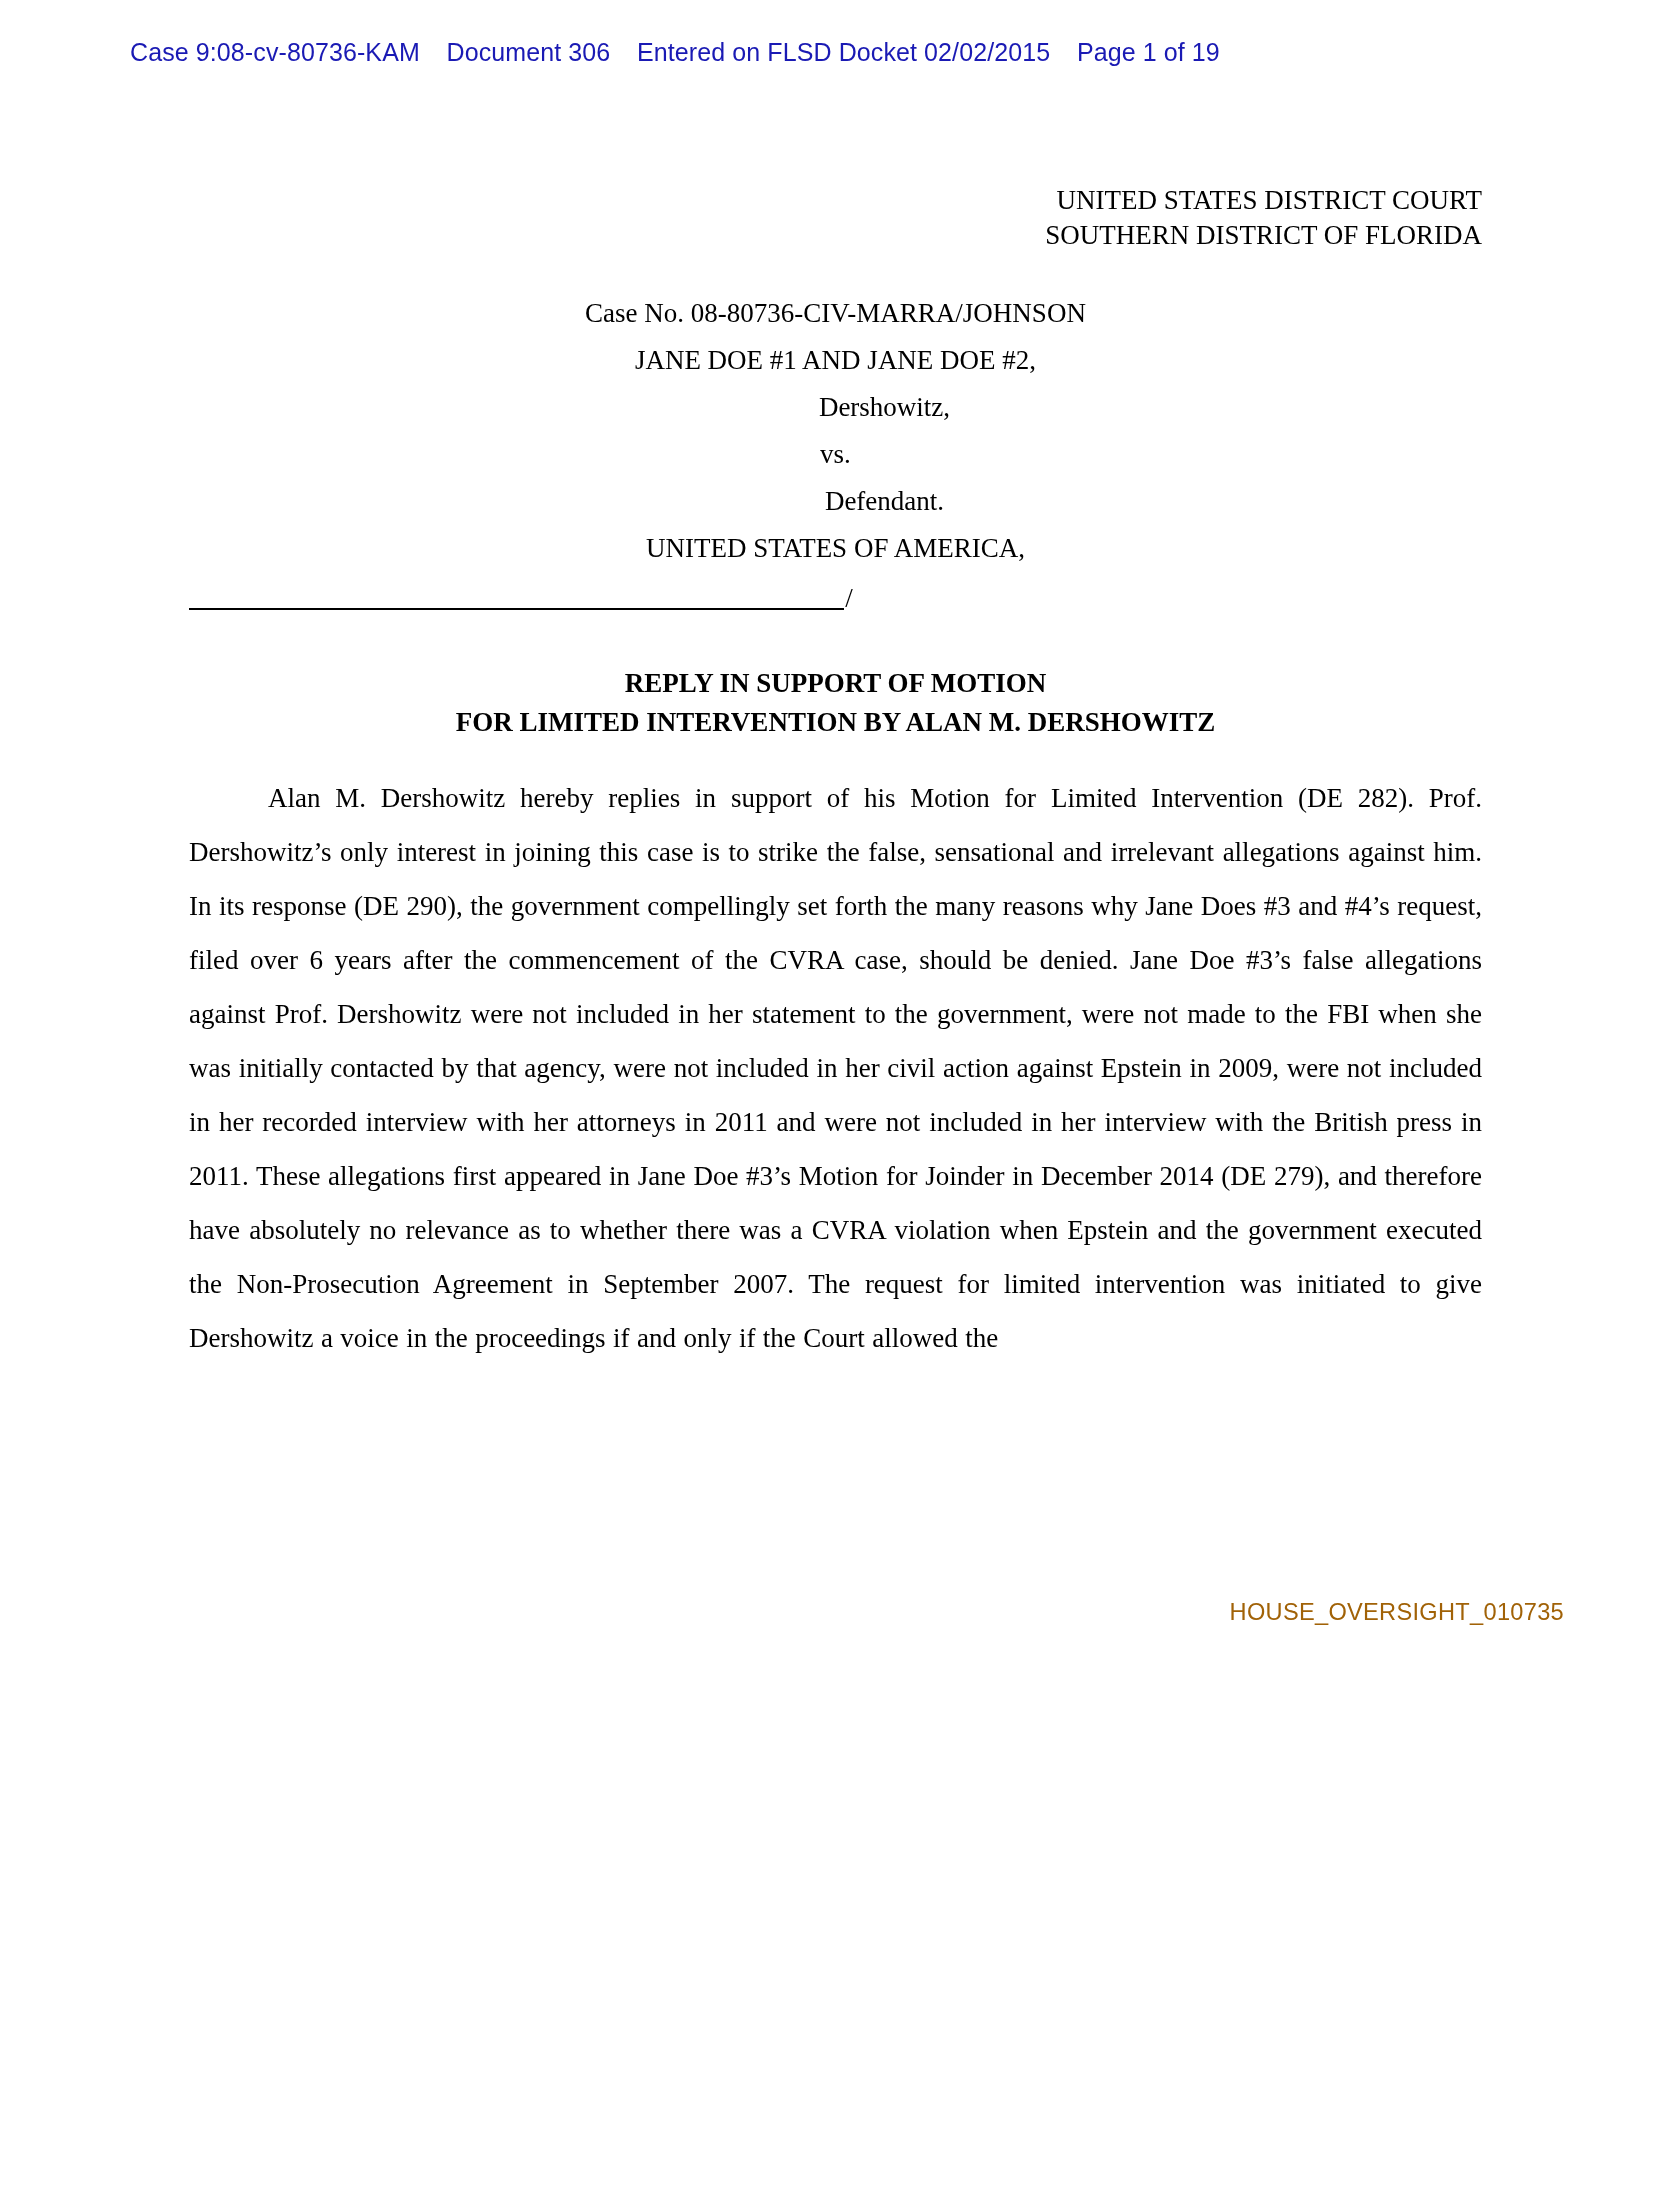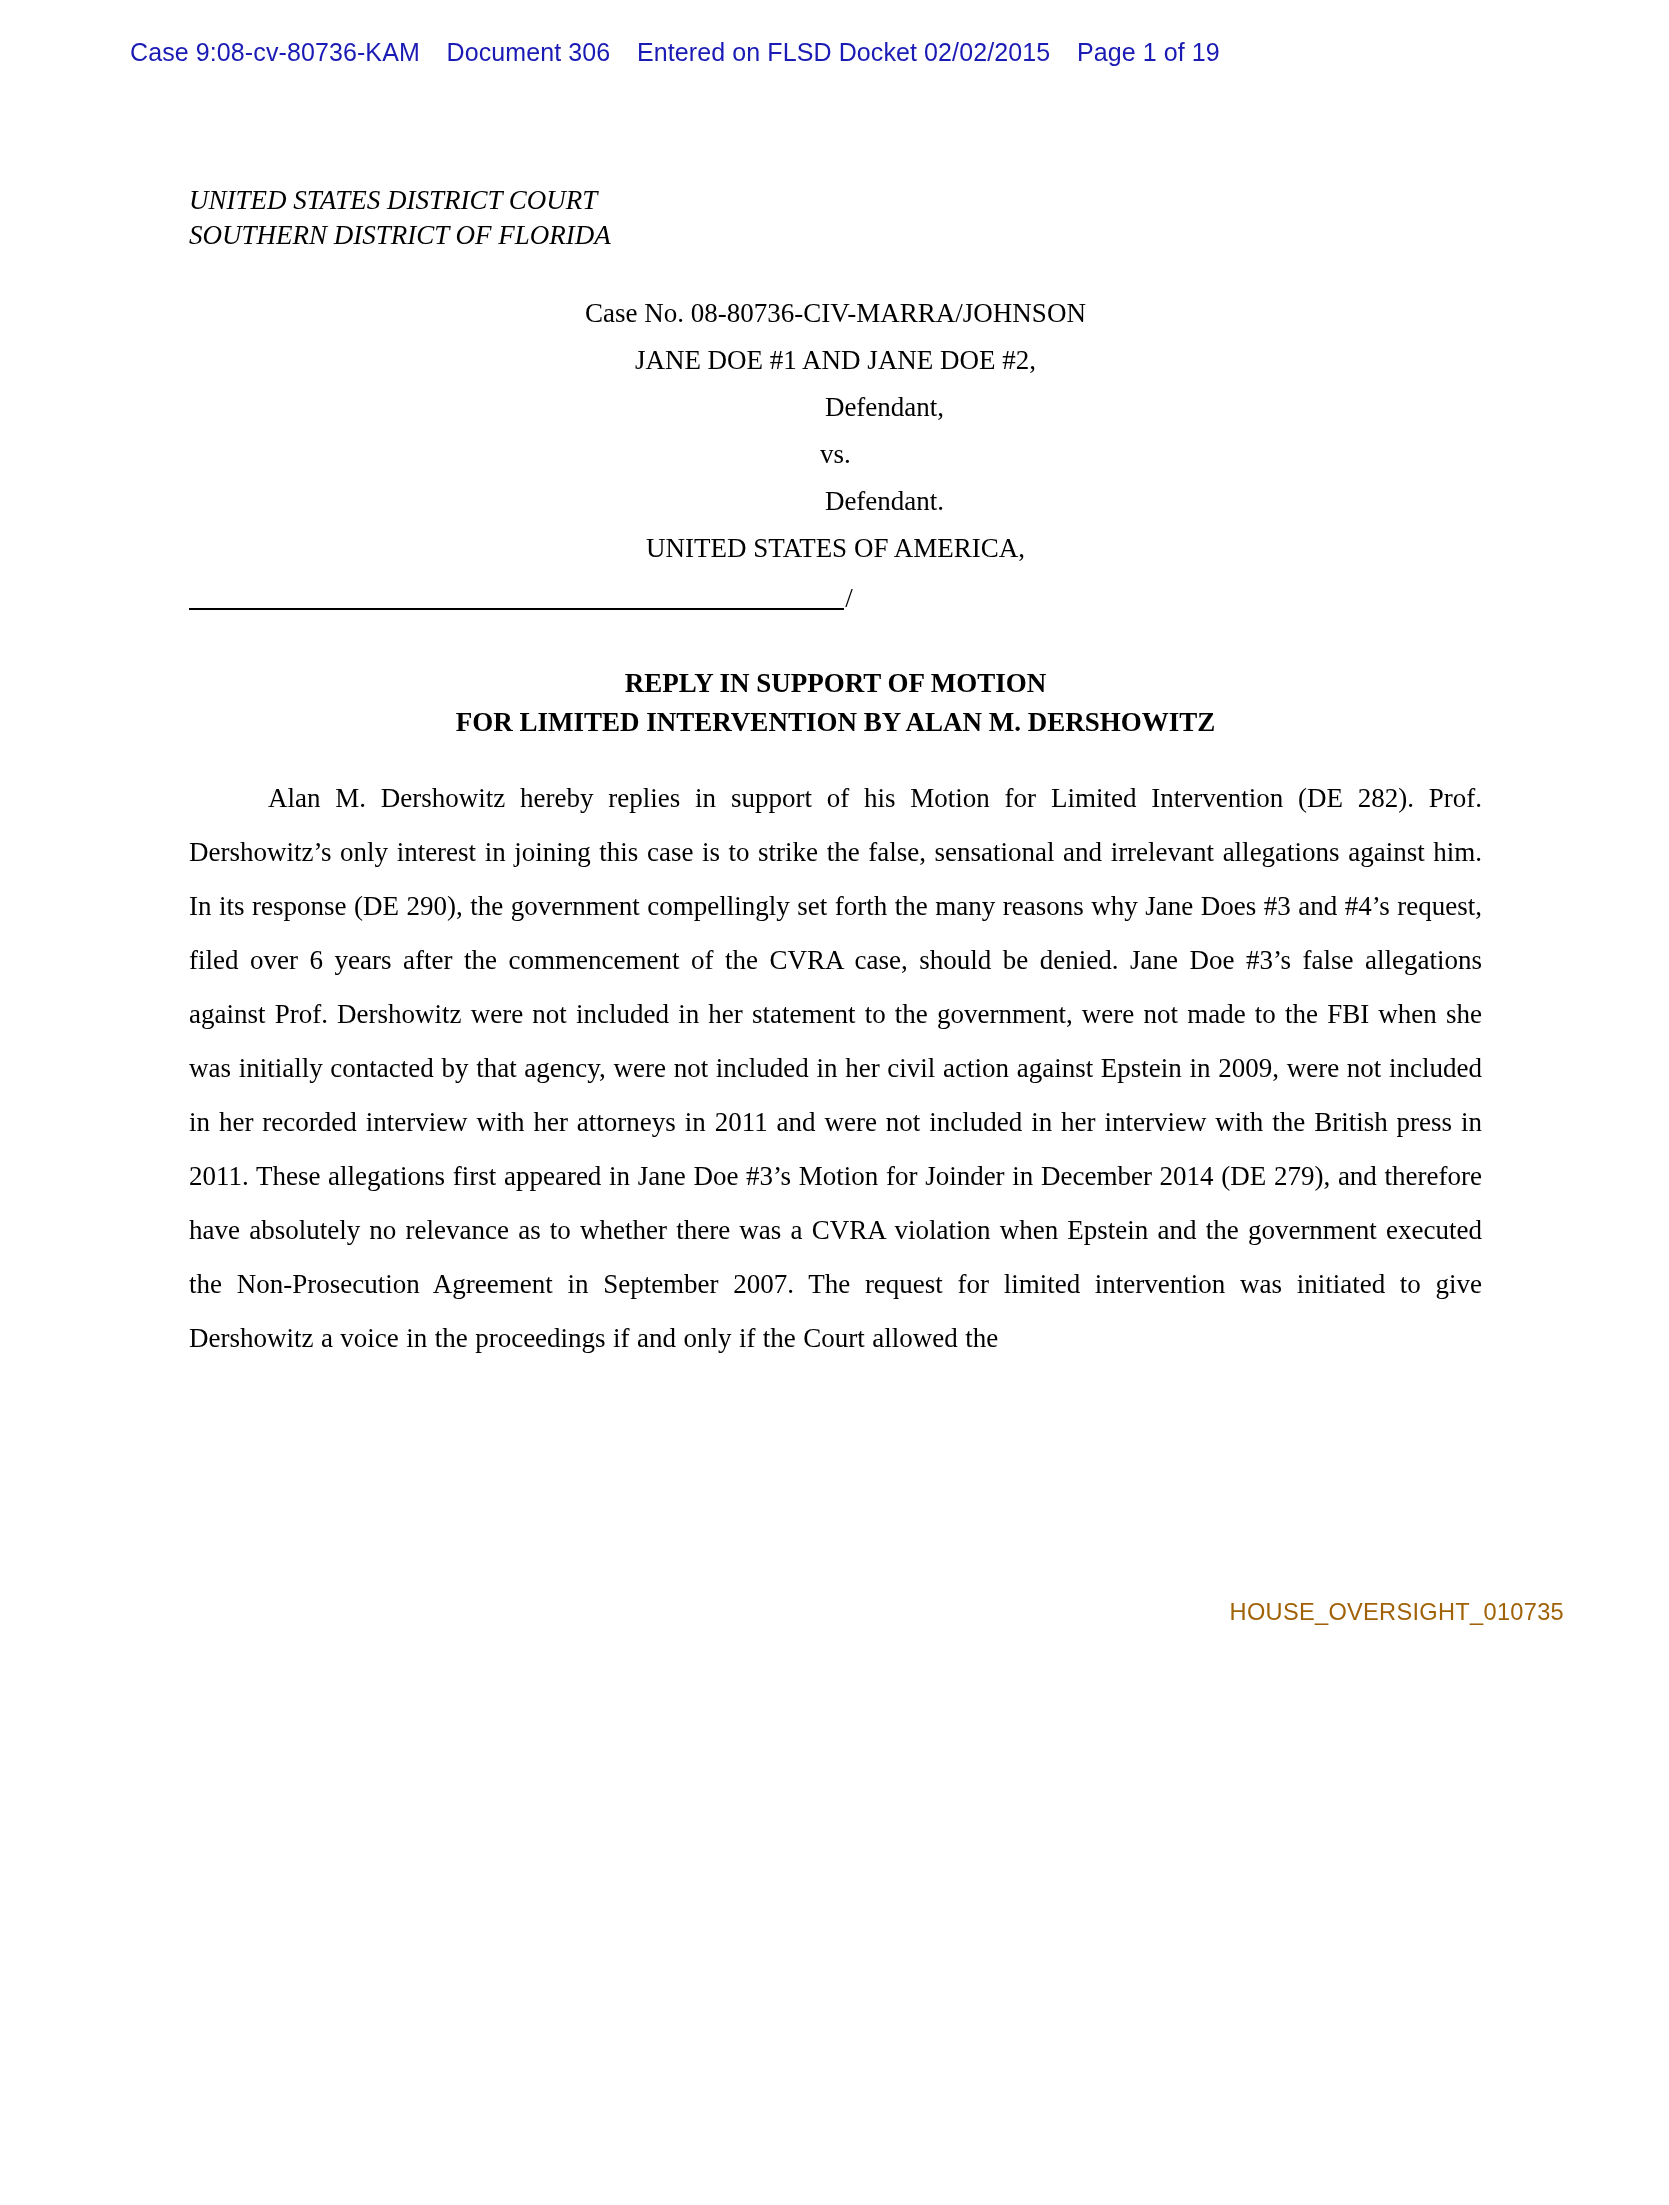--- a/index.html
+++ b/index.html
@@ -32,24 +32,23 @@
   .docket-header span:last-child { margin-right: 0; }
 
   .body-area {
     position: absolute;
     top: 183px;
     left: 189px;
     width: 1293px;
   }
 
   .court-block {
-    text-align: left;
+    text-align: right;
     font-size: 27px;
     line-height: 1.28;
-    font-style: italic;
   }
   .case-no {
     text-align: center;
     font-size: 27px;
     margin-top: 46px;
   }
 
   .party {
     font-size: 27px;
     margin-top: 16px;
@@ -120,21 +119,21 @@
   <div class="body-area">
 
     <div class="court-block">
       <div>UNITED STATES DISTRICT COURT</div>
       <div>SOUTHERN DISTRICT OF FLORIDA</div>
     </div>
 
     <div class="case-no">Case No. 08-80736-CIV-MARRA/JOHNSON</div>
 
     <div class="party">JANE DOE #1 AND JANE DOE #2,</div>
-    <div class="party indent">Defendant,</div>
+    <div class="party indent">Dershowitz,</div>
     <div class="party">vs.</div>
     <div class="party indent">Defendant.</div>
     <div class="party">UNITED STATES OF AMERICA,</div>
 
     <div class="sig-line-row">
       <span class="sig-line"></span><span class="sig-slash">/</span>
     </div>
 
     <div class="doc-title">
       <div>REPLY IN SUPPORT OF MOTION</div>

